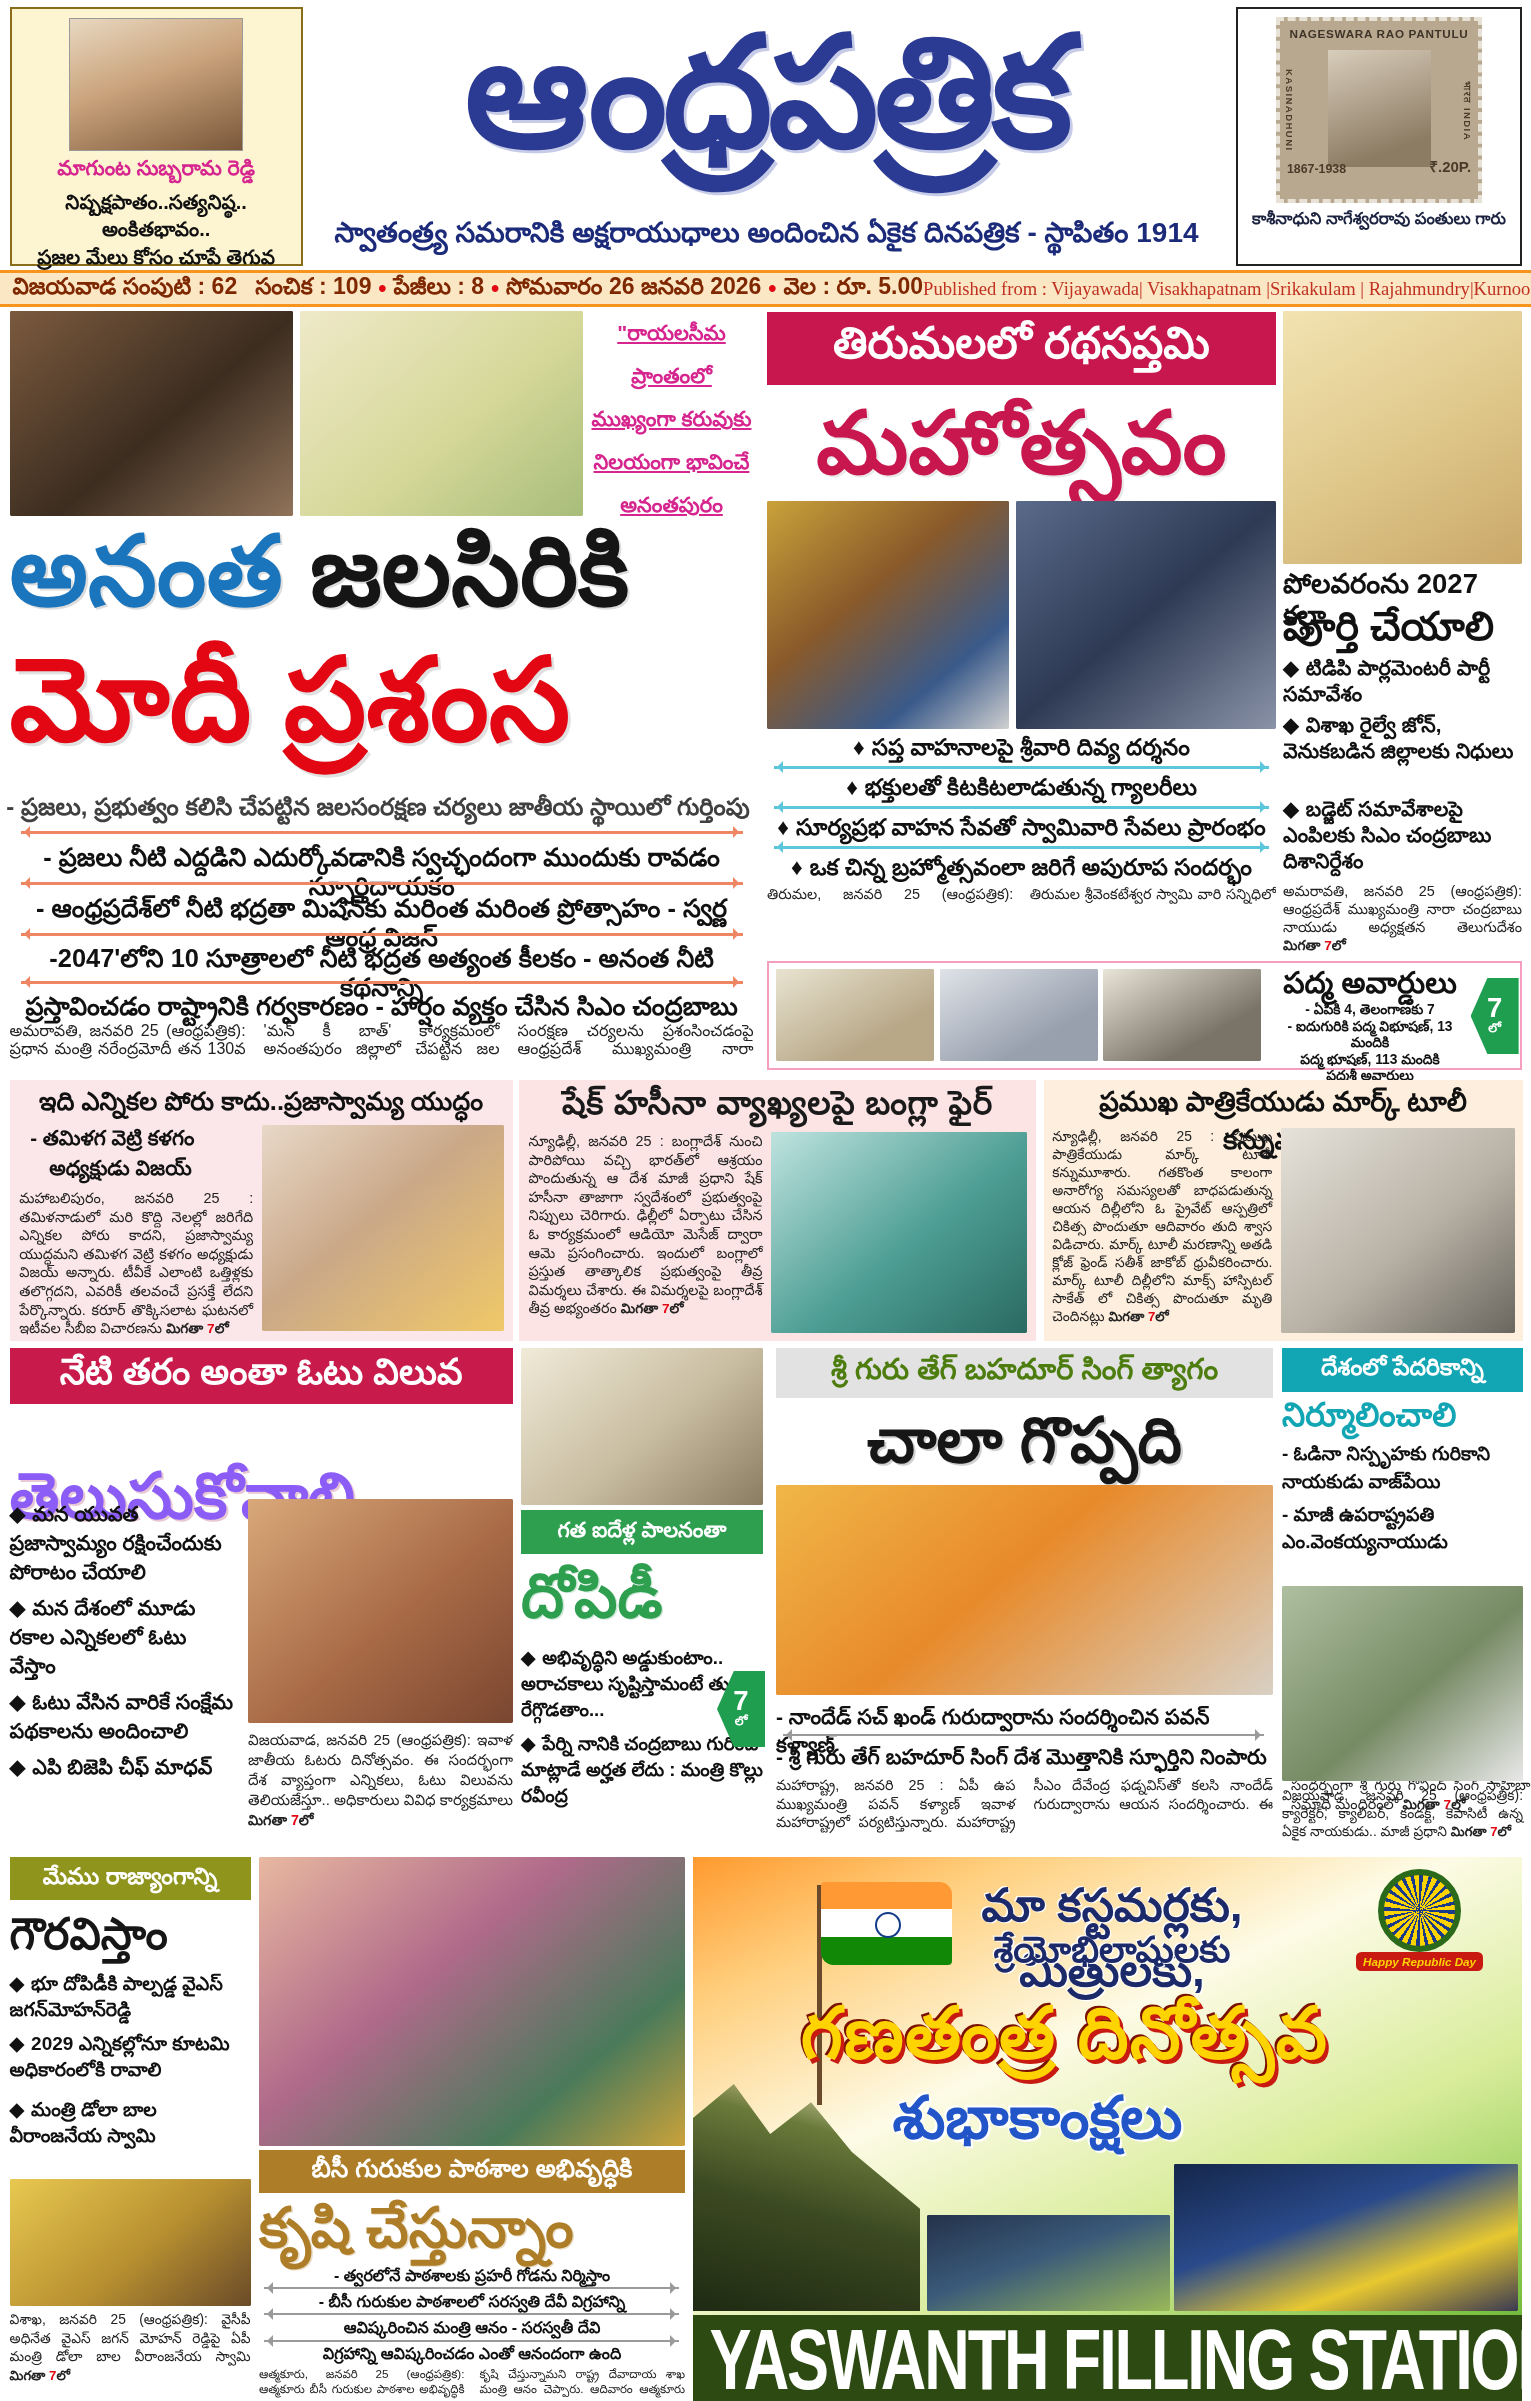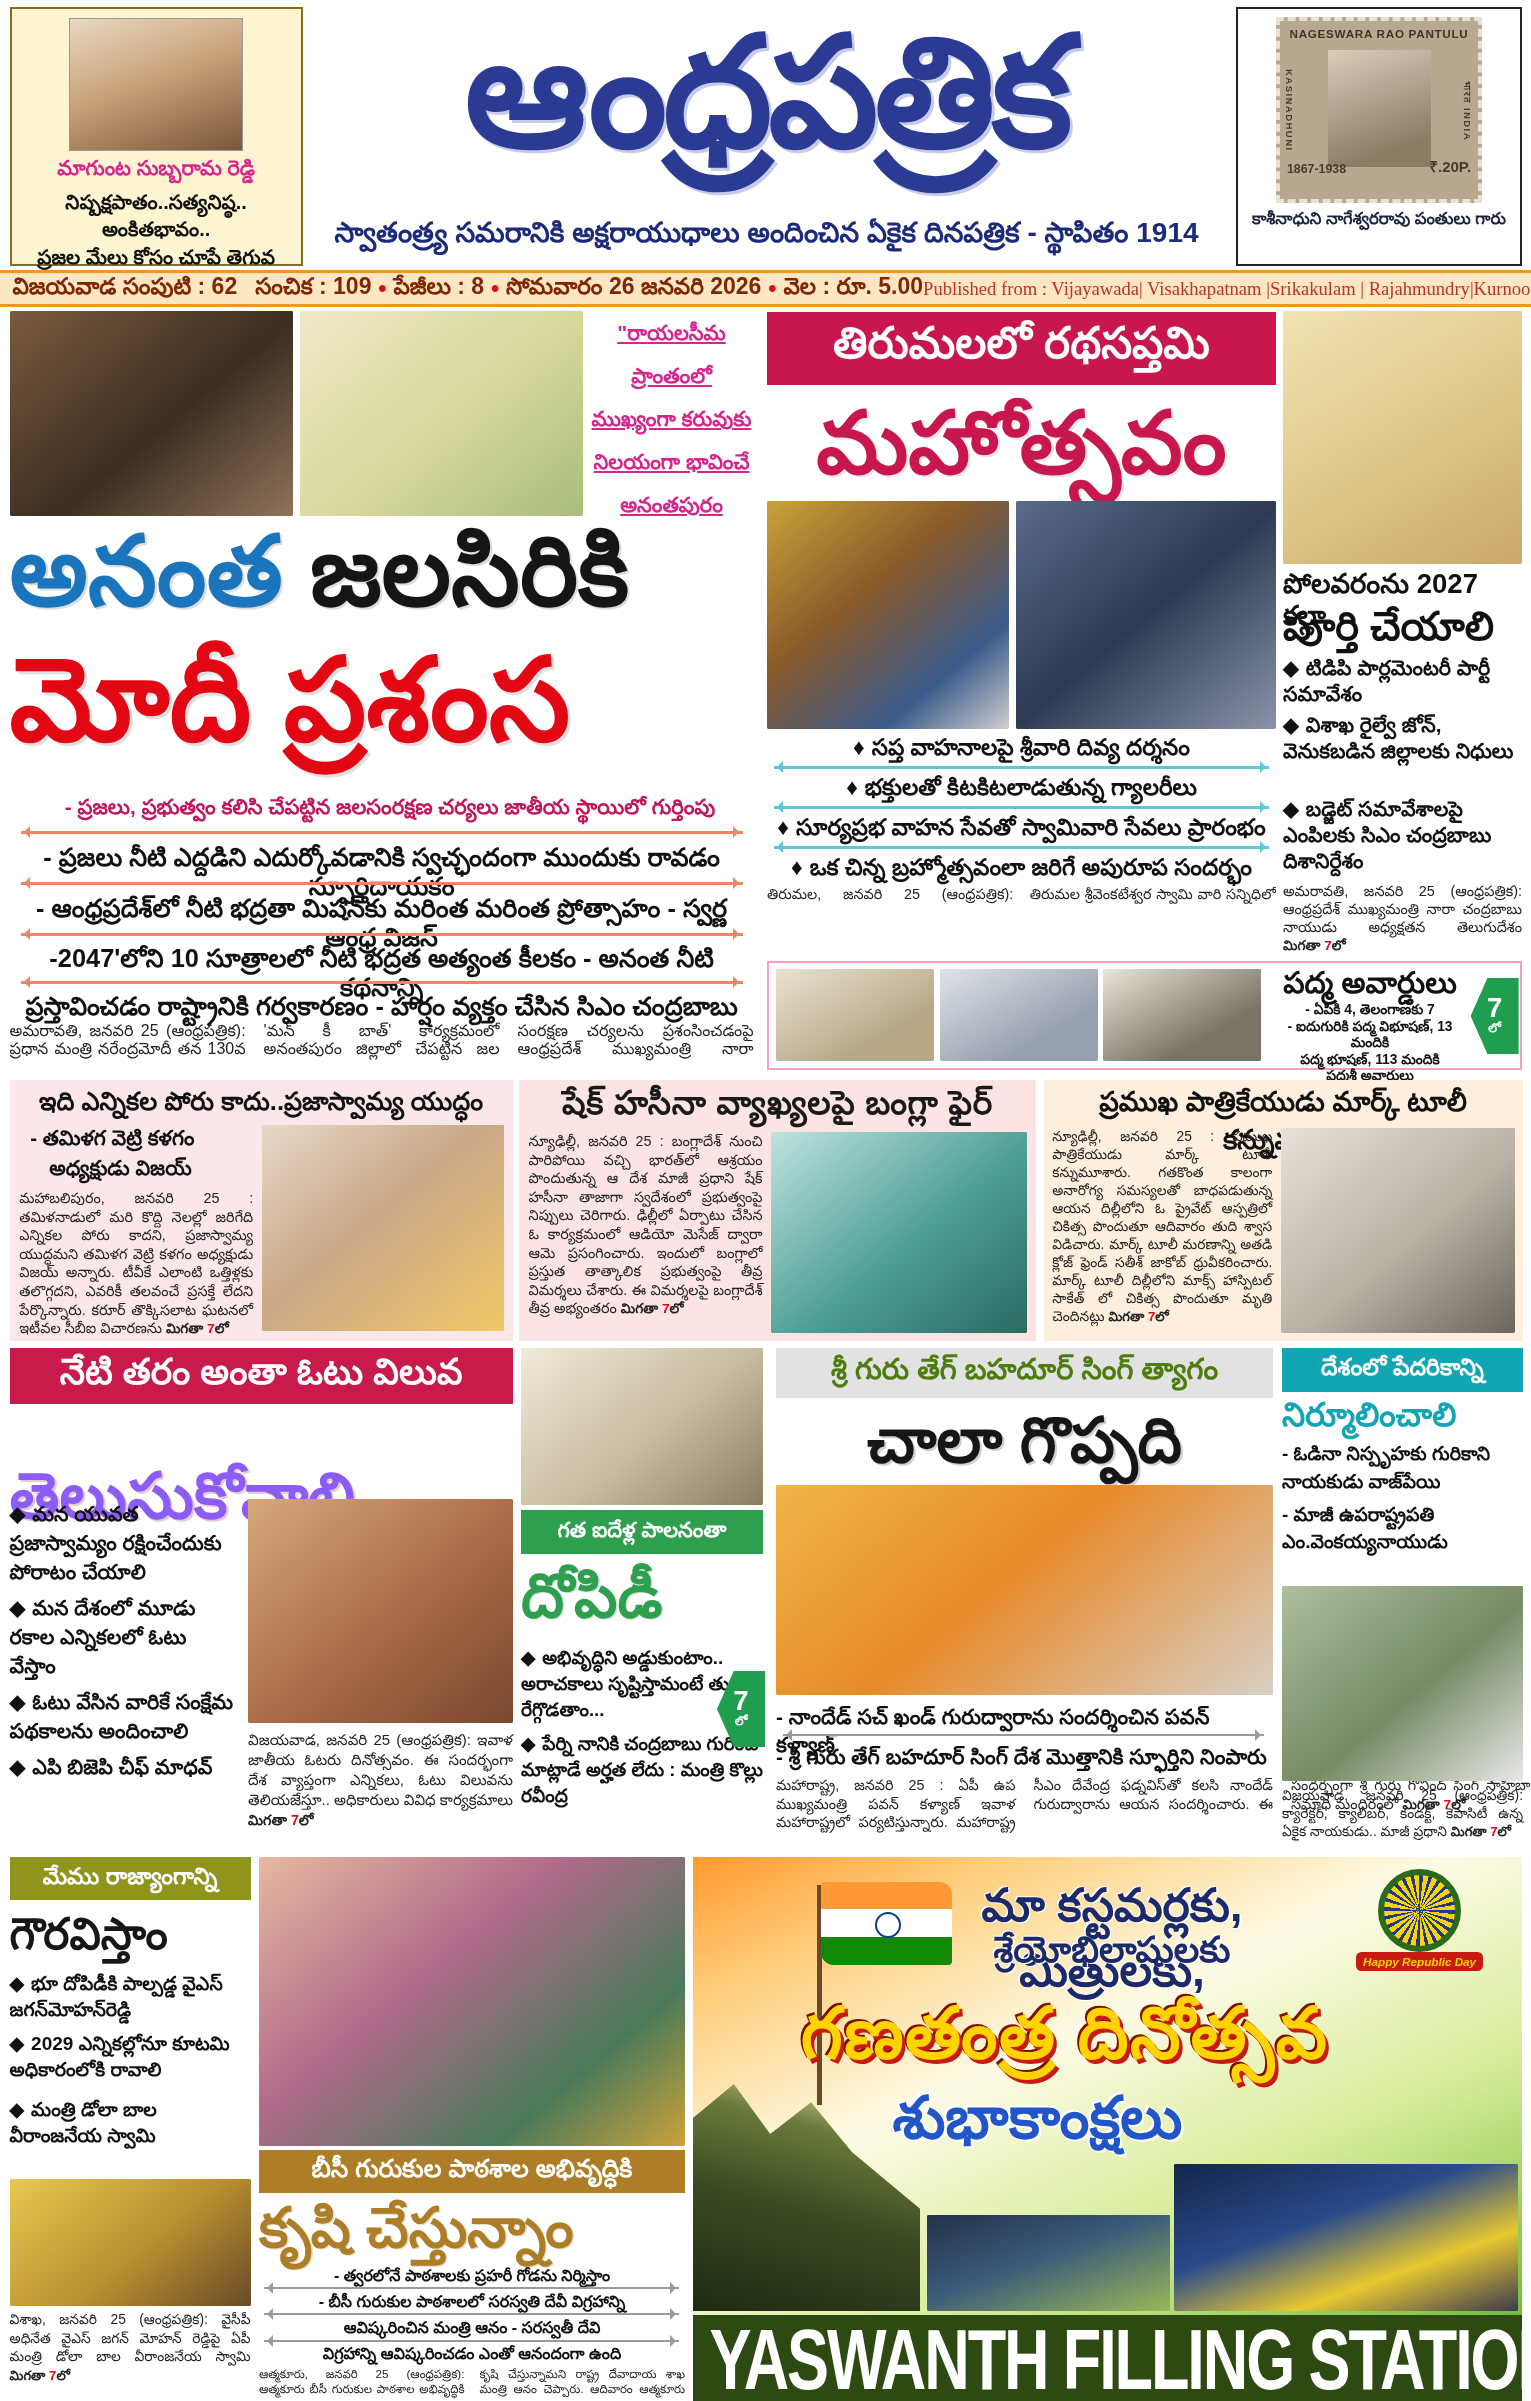--- a/index.html
+++ b/index.html
@@ -138,21 +138,21 @@
 
   <div class="ph p-modi" style="left:9.6px;top:311px;width:283px;height:205px"></div>
   <div class="ph p-cbn" style="left:300px;top:311px;width:283px;height:205px"></div>
   <div class="abs quote-line" style="left:589px;top:311px;width:165px;height:205px;overflow:hidden">"రాయలసీమ ప్రాంతంలో ముఖ్యంగా కరువుకు నిలయంగా భావించే అనంతపురం జిల్లాలో ప్రజలు, ప్రభుత్వం కలిసి చేపట్టిన జలసంరక్షణ చర్యలకు జాతీయ స్థాయిలో గుర్తింపు"</div>
 
   <div class="abs b" style="left:9.6px;top:520px;width:744px;font-size:98px;line-height:103px;text-shadow:2.1px 2.1px 0 #ddd">
     <span style="color:#1b75bc">అనంత</span><span style="color:#151515"> జలసిరికి</span>
   </div>
   <div class="abs b" style="left:9.6px;top:631px;width:744px;font-size:116px;line-height:138px;color:#e30613;text-shadow:2.8px 2.8px 0 #e0e0e0">మోదీ ప్రశంస</div>
 
-  <div class="abs ctr b" style="left:18px;top:792px;width:744px;font-size:21px;line-height:29px;color:#be185d">- ప్రజలు, ప్రభుత్వం కలిసి చేపట్టిన జలసంరక్షణ చర్యలు జాతీయ స్థాయిలో గుర్తింపు</div>
+  <div class="abs ctr b" style="left:6px;top:792px;width:744px;font-size:24px;line-height:29px;color:#404040">- ప్రజలు, ప్రభుత్వం కలిసి చేపట్టిన జలసంరక్షణ చర్యలు జాతీయ స్థాయిలో గుర్తింపు</div>
   <div class="arr" style="left:20.6px;top:831px;width:722px"></div>
   <div class="abs ctr b" style="left:9.6px;top:843px;width:744px;font-size:25.4px;line-height:29px;color:#111">- ప్రజలు నీటి ఎద్దడిని ఎదుర్కోవడానికి స్వచ్ఛందంగా ముందుకు రావడం స్ఫూర్తిదాయకం</div>
   <div class="arr" style="left:20.6px;top:882px;width:722px"></div>
   <div class="abs ctr b" style="left:9.6px;top:894px;width:744px;font-size:25.4px;line-height:29px;color:#111">- ఆంధ్రప్రదేశ్‌లో నీటి భద్రతా మిషన్‌కు మరింత మరింత ప్రోత్సాహం - స్వర్ణ ఆంధ్ర విజన్</div>
   <div class="arr" style="left:20.6px;top:933px;width:722px"></div>
   <div class="abs ctr b" style="left:9.6px;top:944px;width:744px;font-size:25.4px;line-height:29px;color:#111">-2047'లోని 10 సూత్రాలలో నీటి భద్రత అత్యంత కీలకం - అనంత నీటి కథనాన్ని</div>
   <div class="arr" style="left:20.6px;top:981px;width:722px"></div>
   <div class="abs ctr b" style="left:9.6px;top:992px;width:744px;font-size:25.4px;line-height:29px;color:#111">ప్రస్తావించడం రాష్ట్రానికి గర్వకారణం - హర్షం వ్యక్తం చేసిన సిఎం చంద్రబాబు</div>
 
   <p class="abs body-txt" style="left:9.6px;top:1022px;width:744px;height:48px;margin:0;font-size:16px;line-height:18px;column-count:3;column-gap:18px">

